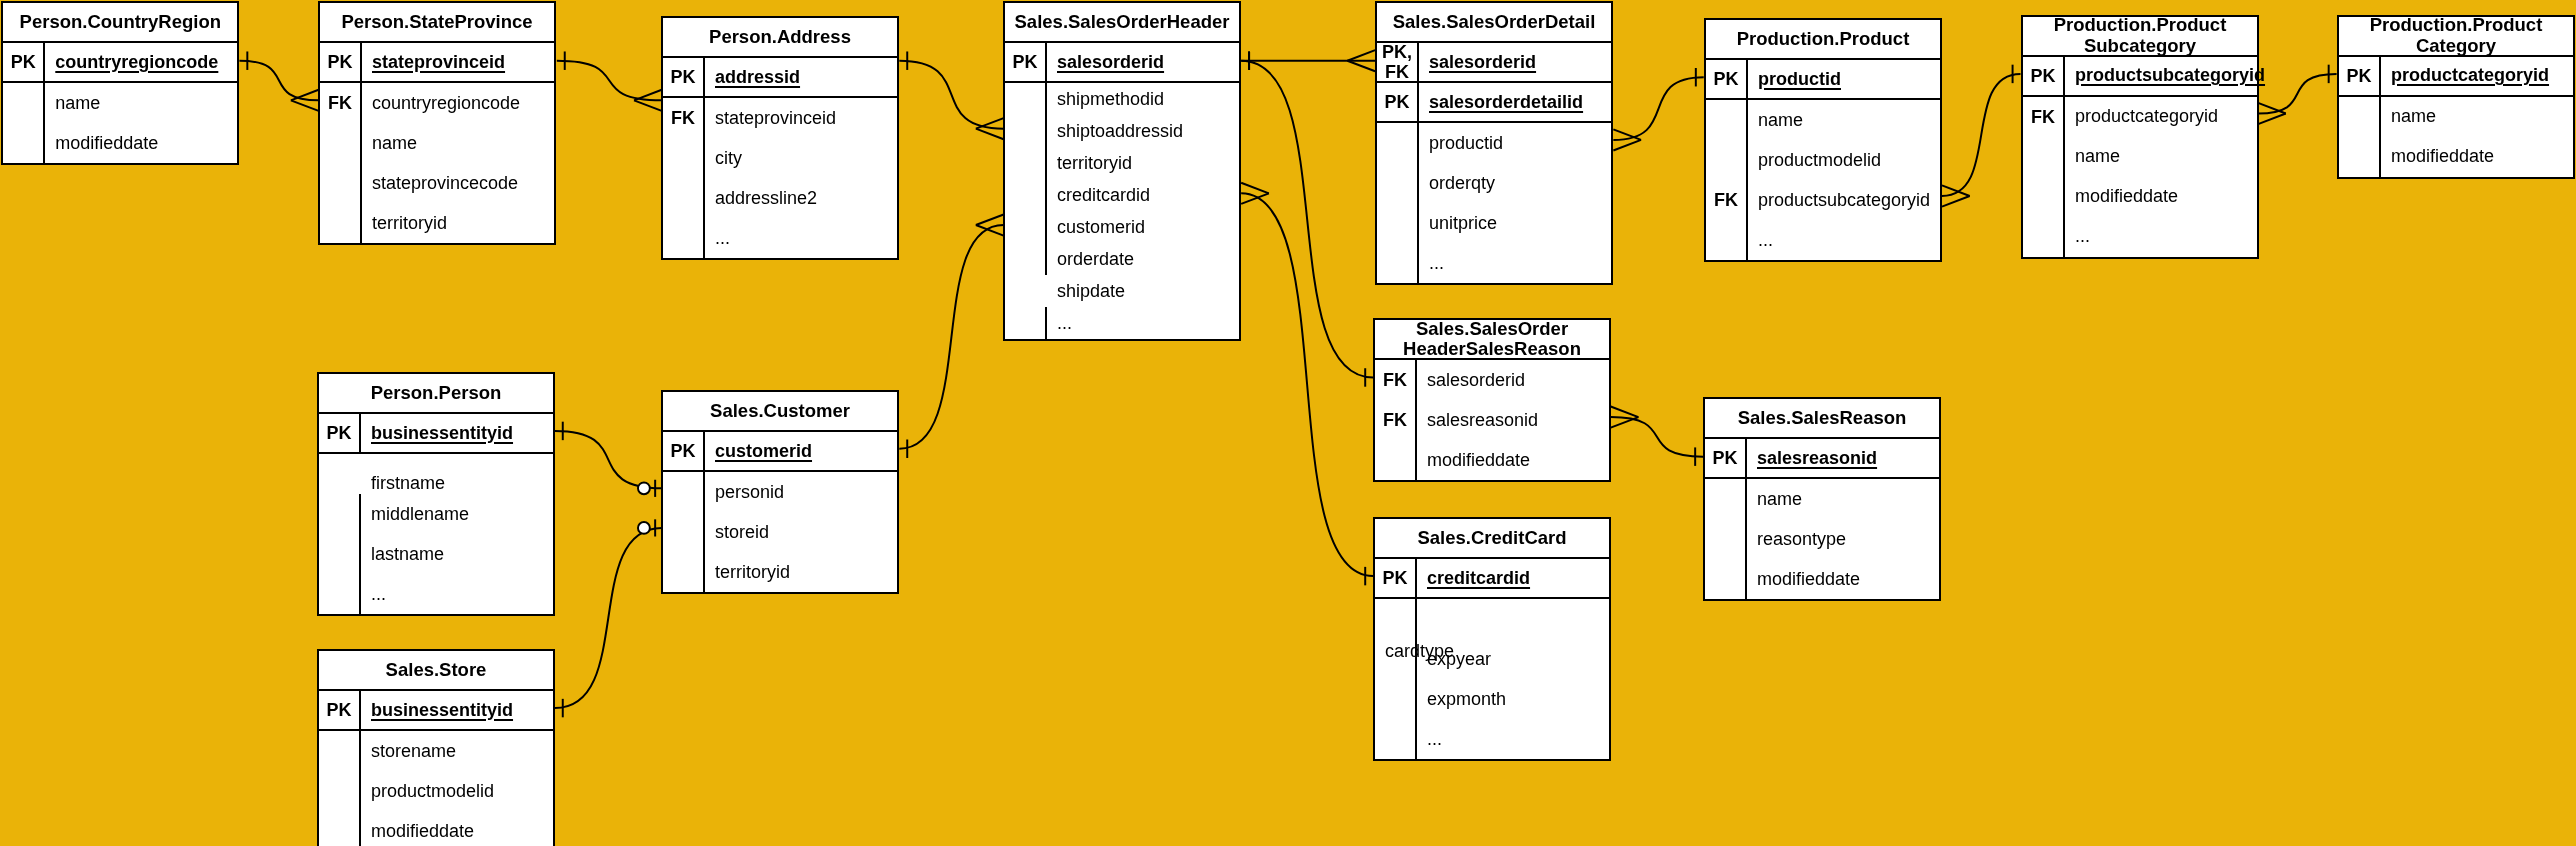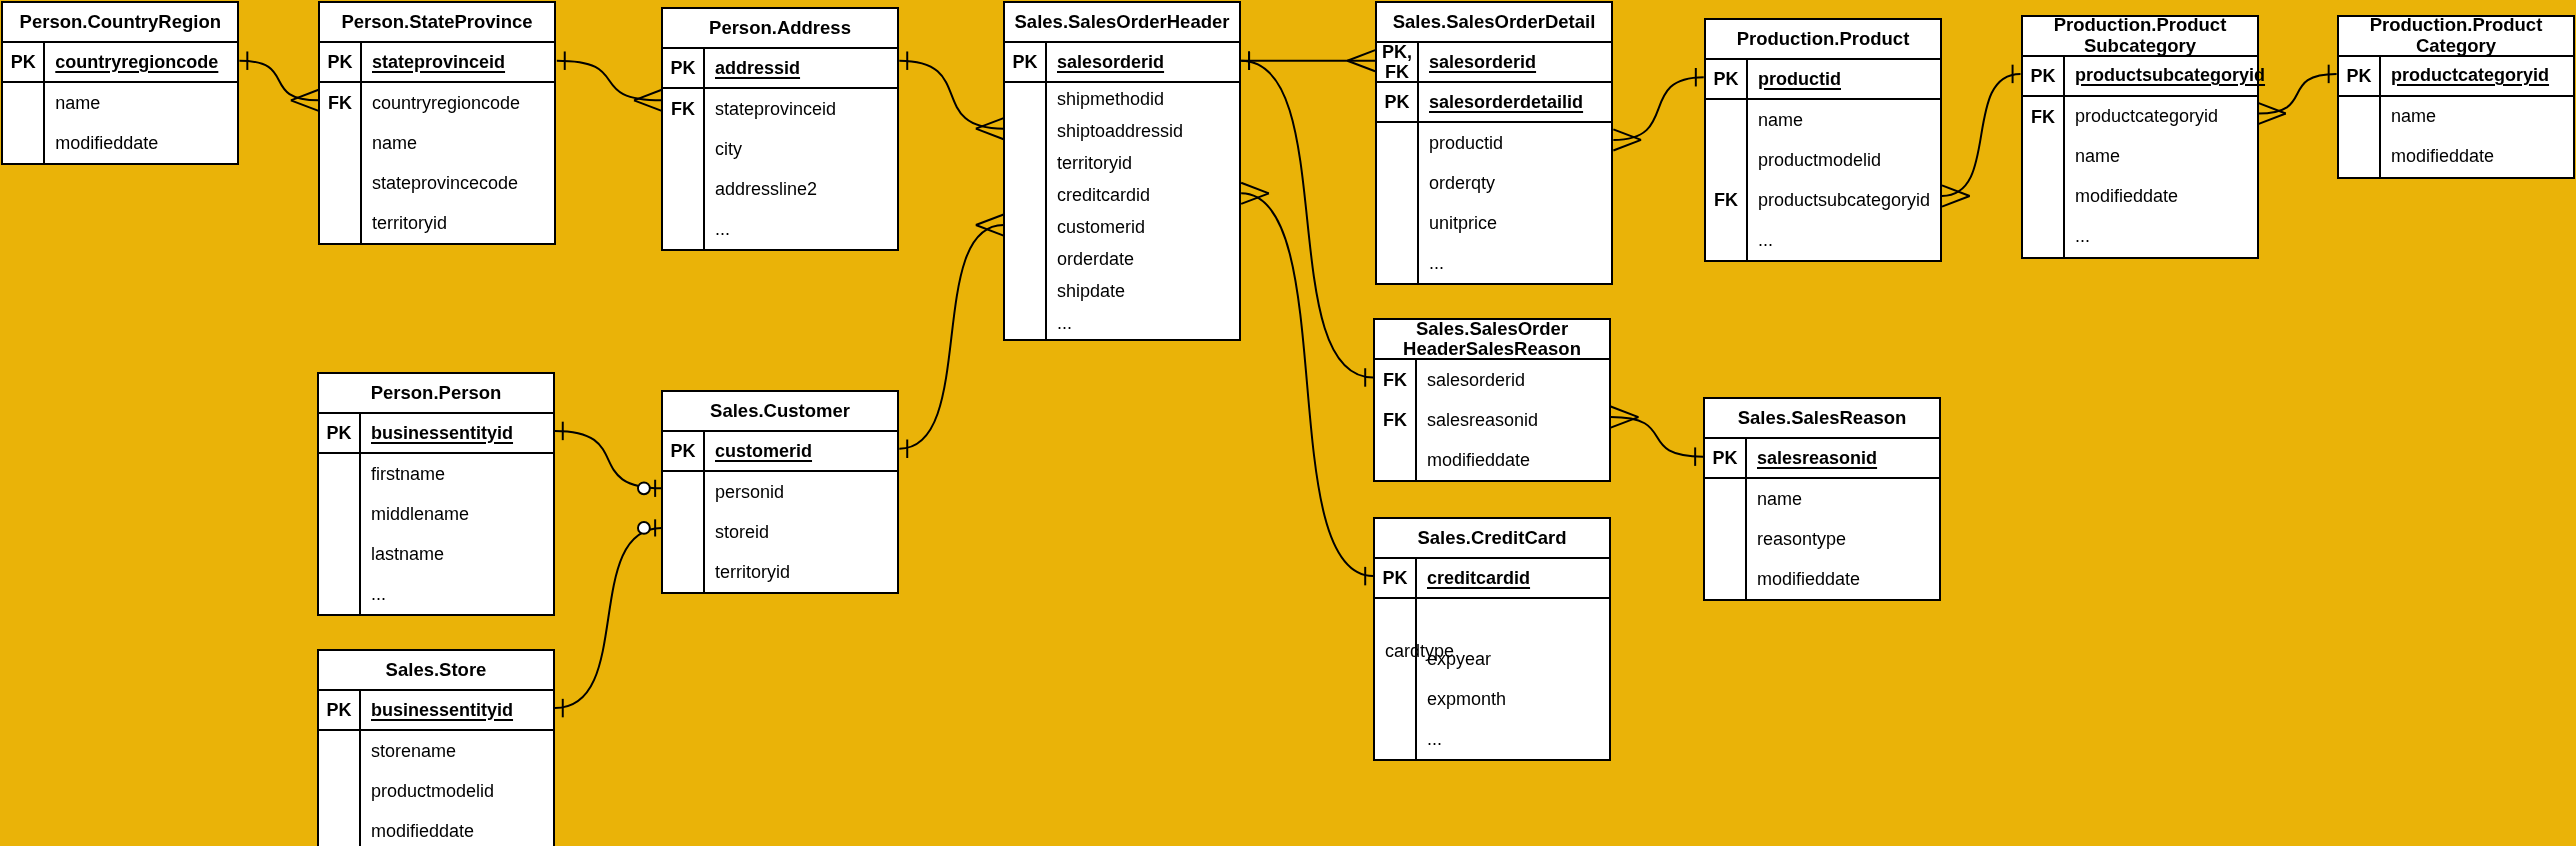--- a/index.html
+++ b/index.html
@@ -55,21 +55,21 @@
         </div>
         <div class="attr-row" style="height: 40px;">
           <div class="tag-cell"></div>
           <div class="name-cell">stateprovincecode</div>
         </div>
         <div class="attr-row" style="height: 40px;">
           <div class="tag-cell"></div>
           <div class="name-cell">territoryid</div>
         </div>
       </div>
-      <div class="table-node" style="left: 661px; top: 7px; width: 238px;">
+      <div class="table-node" style="left: 661px; top: 16px; width: 238px;">
         <div class="tbl-title">Person.Address</div>
         <div class="key-row" style="height: 40px;">
           <div class="tag-cell">PK</div>
           <div class="name-cell key-name">addressid</div>
         </div>
         <div class="attr-row" style="height: 40px;">
           <div class="tag-cell">FK</div>
           <div class="name-cell">stateprovinceid</div>
         </div>
         <div class="attr-row" style="height: 40px;">
@@ -108,21 +108,21 @@
           <div class="name-cell">creditcardid</div>
         </div>
         <div class="attr-row" style="height: 32px;">
           <div class="tag-cell"></div>
           <div class="name-cell">customerid</div>
         </div>
         <div class="attr-row" style="height: 32px;">
           <div class="tag-cell"></div>
           <div class="name-cell">orderdate</div>
         </div>
-        <div class="attr-row" style="height: 32px;">
+        <div class="attr-row" style="height: 32px; align-items: center;">
           <div class="tag-cell"></div>
           <div class="name-cell">shipdate</div>
         </div>
         <div class="attr-row" style="height: 32px;">
           <div class="tag-cell"></div>
           <div class="name-cell">...</div>
         </div>
       </div>
       <div class="table-node" style="left: 1375px; top: 1.3px; width: 238px;">
         <div class="tbl-title">Sales.SalesOrderDetail</div>
@@ -214,21 +214,21 @@
           <div class="tag-cell"></div>
           <div class="name-cell">modifieddate</div>
         </div>
       </div>
       <div class="table-node" style="left: 317px; top: 372px; width: 238px;">
         <div class="tbl-title">Person.Person</div>
         <div class="key-row" style="height: 40px;">
           <div class="tag-cell">PK</div>
           <div class="name-cell key-name">businessentityid</div>
         </div>
-        <div class="attr-row" style="height: 40px;">
+        <div class="attr-row" style="height: 40px; align-items: flex-end;">
           <div class="tag-cell"></div>
           <div class="name-cell">firstname</div>
         </div>
         <div class="attr-row" style="height: 40px;">
           <div class="tag-cell"></div>
           <div class="name-cell">middlename</div>
         </div>
         <div class="attr-row" style="height: 40px;">
           <div class="tag-cell"></div>
           <div class="name-cell">lastname</div>

